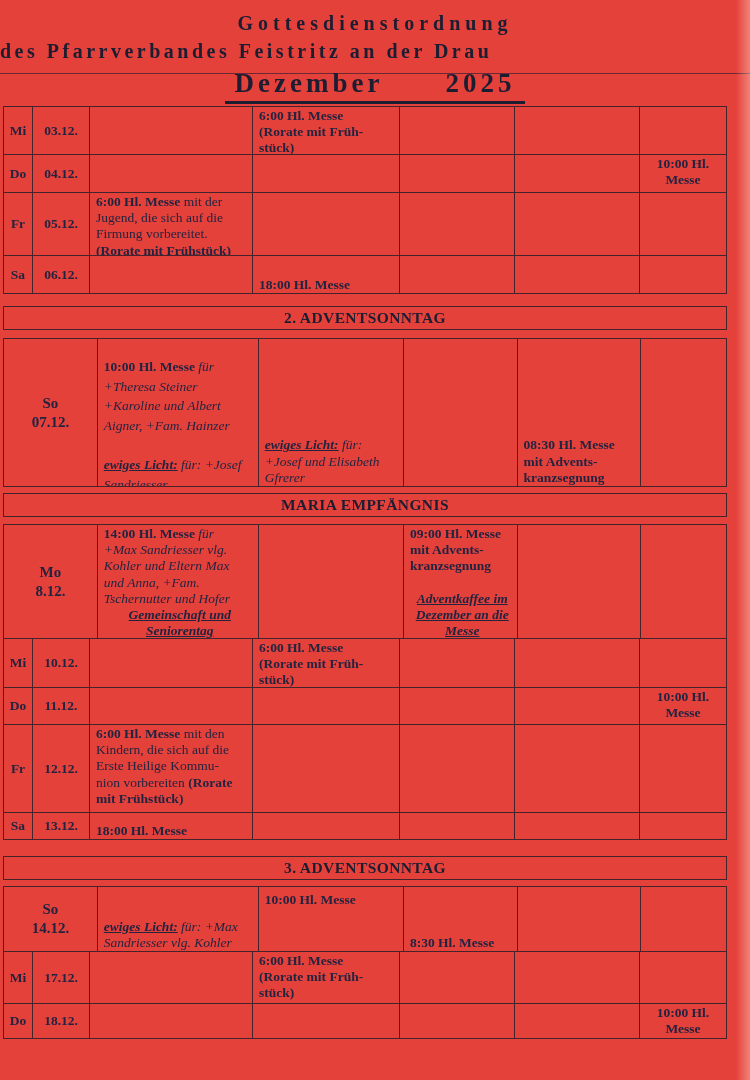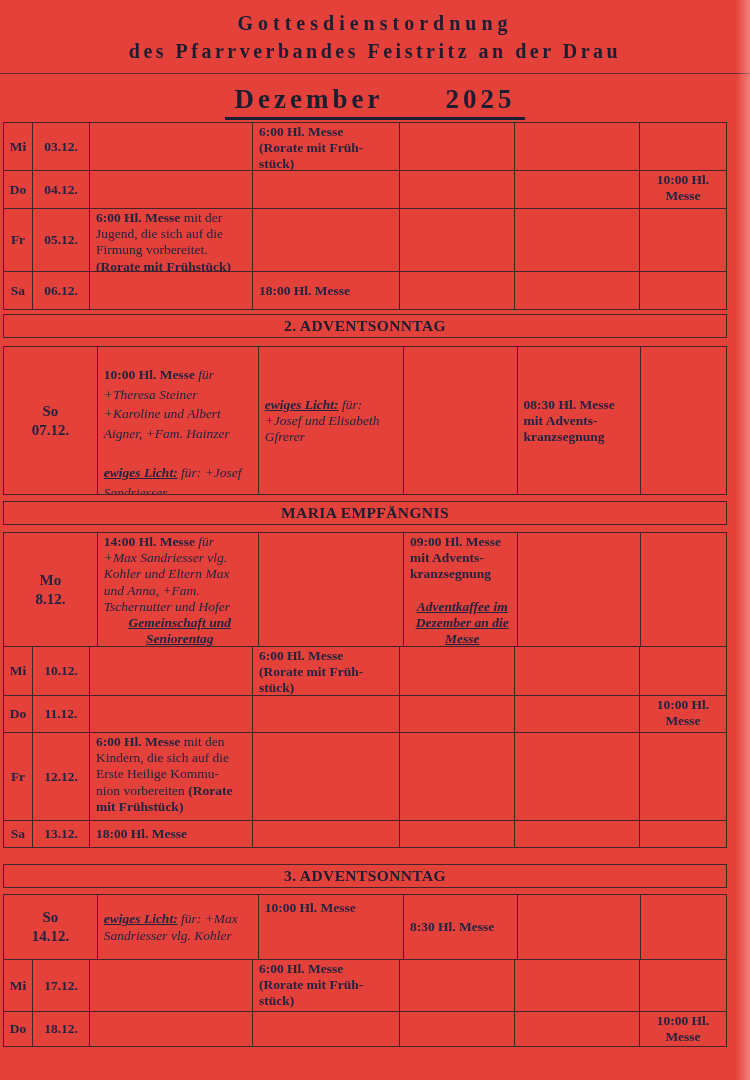--- a/index.html
+++ b/index.html
@@ -18,25 +18,25 @@
     overflow:hidden;
   }
   .sheet::after{
     content:"";position:absolute;top:0;right:0;width:14px;height:100%;
     background:linear-gradient(to right, rgba(255,225,205,0), rgba(255,230,210,0.40));
     pointer-events:none;
   }
   
   .title1{margin:12px 0 0;text-align:center;font-size:20px;font-weight:bold;
           letter-spacing:5px;color:var(--ink-dark)}
-  .title2{margin:5px 0 0;text-align:center;font-size:20px;font-weight:bold;
+  .title2{margin:5px 0 0;text-align:left;font-size:20px;font-weight:bold;
           letter-spacing:3.5px;color:var(--ink-dark)}
   .rule{position:absolute;top:73px;left:0;width:750px;height:1px;
         background:rgba(40,28,50,.65)}
-  .month{text-align:center;margin-top:21px;position:relative}
+  .month{text-align:center;margin-top:5px;position:relative}
   .month-inner{display:inline-block;border-bottom:3px solid var(--ink-dark);
                padding:0 10px 2px;font-size:27px;font-weight:bold;
                letter-spacing:4px;color:var(--ink-dark)}
   .month-inner .year{margin-left:62px}
   
   .tsec{margin-left:3px;width:724px}
   .row{display:flex}
   .cell{box-sizing:border-box;border-right:1px solid var(--line);
         border-bottom:1px solid var(--line);overflow:hidden}
   .row > .cell:first-child{border-left:1px solid var(--line)}
@@ -50,34 +50,34 @@
   .col-day{width:30px}
   .col-date{width:57px}
   .col-m{width:96px}
   .c0{width:163px}.c1{width:147px}.c2{width:115px}.c3{width:125px}.c4{width:87px}
   .daycell,.datecell{display:flex;align-items:center;justify-content:center;
         font-weight:bold;font-size:13.5px}
   .daycell.col-m{flex-direction:column;font-size:15px;line-height:19px}
   .body{font-size:13.5px;line-height:16.2px;padding:1px 2px 0 6px}
   .body .line{white-space:nowrap}
   .body .line.ctr{text-align:center;white-space:normal}
-  .vm{display:flex;flex-direction:column;justify-content:center}
+  .vm{display:flex;flex-direction:column;justify-content:flex-end}
   .al-c{text-align:center;padding-left:2px}
   .lh-lg{line-height:19.6px;padding-top:18px}
   .pt1{padding-top:5px}
   span.b{font-weight:bold}
   span.i{font-style:italic}
   span.u{text-decoration:underline}
   
   .banner{box-sizing:border-box;margin-left:3px;width:724px;height:24px;
           border:1px solid var(--line);display:flex;align-items:center;
           justify-content:center;font-weight:bold;font-size:15.5px;
           letter-spacing:.4px;color:var(--ink-dark)}
   #sec0{margin-top:2px}
-  #b0{margin-top:4px}
+  #b0{margin-top:12px}
   #sec1{margin-top:8px}
   #b1{margin-top:6px}
   #sec2{margin-top:7px}
   #b2{margin-top:16px}
   #sec3{margin-top:6px}
   
   [data-row="mi-0312"]{height:49px}
   [data-row="do-0412"]{height:38px}
   [data-row="fr-0512"]{height:63px}
   [data-row="sa-0612"]{height:38px}

